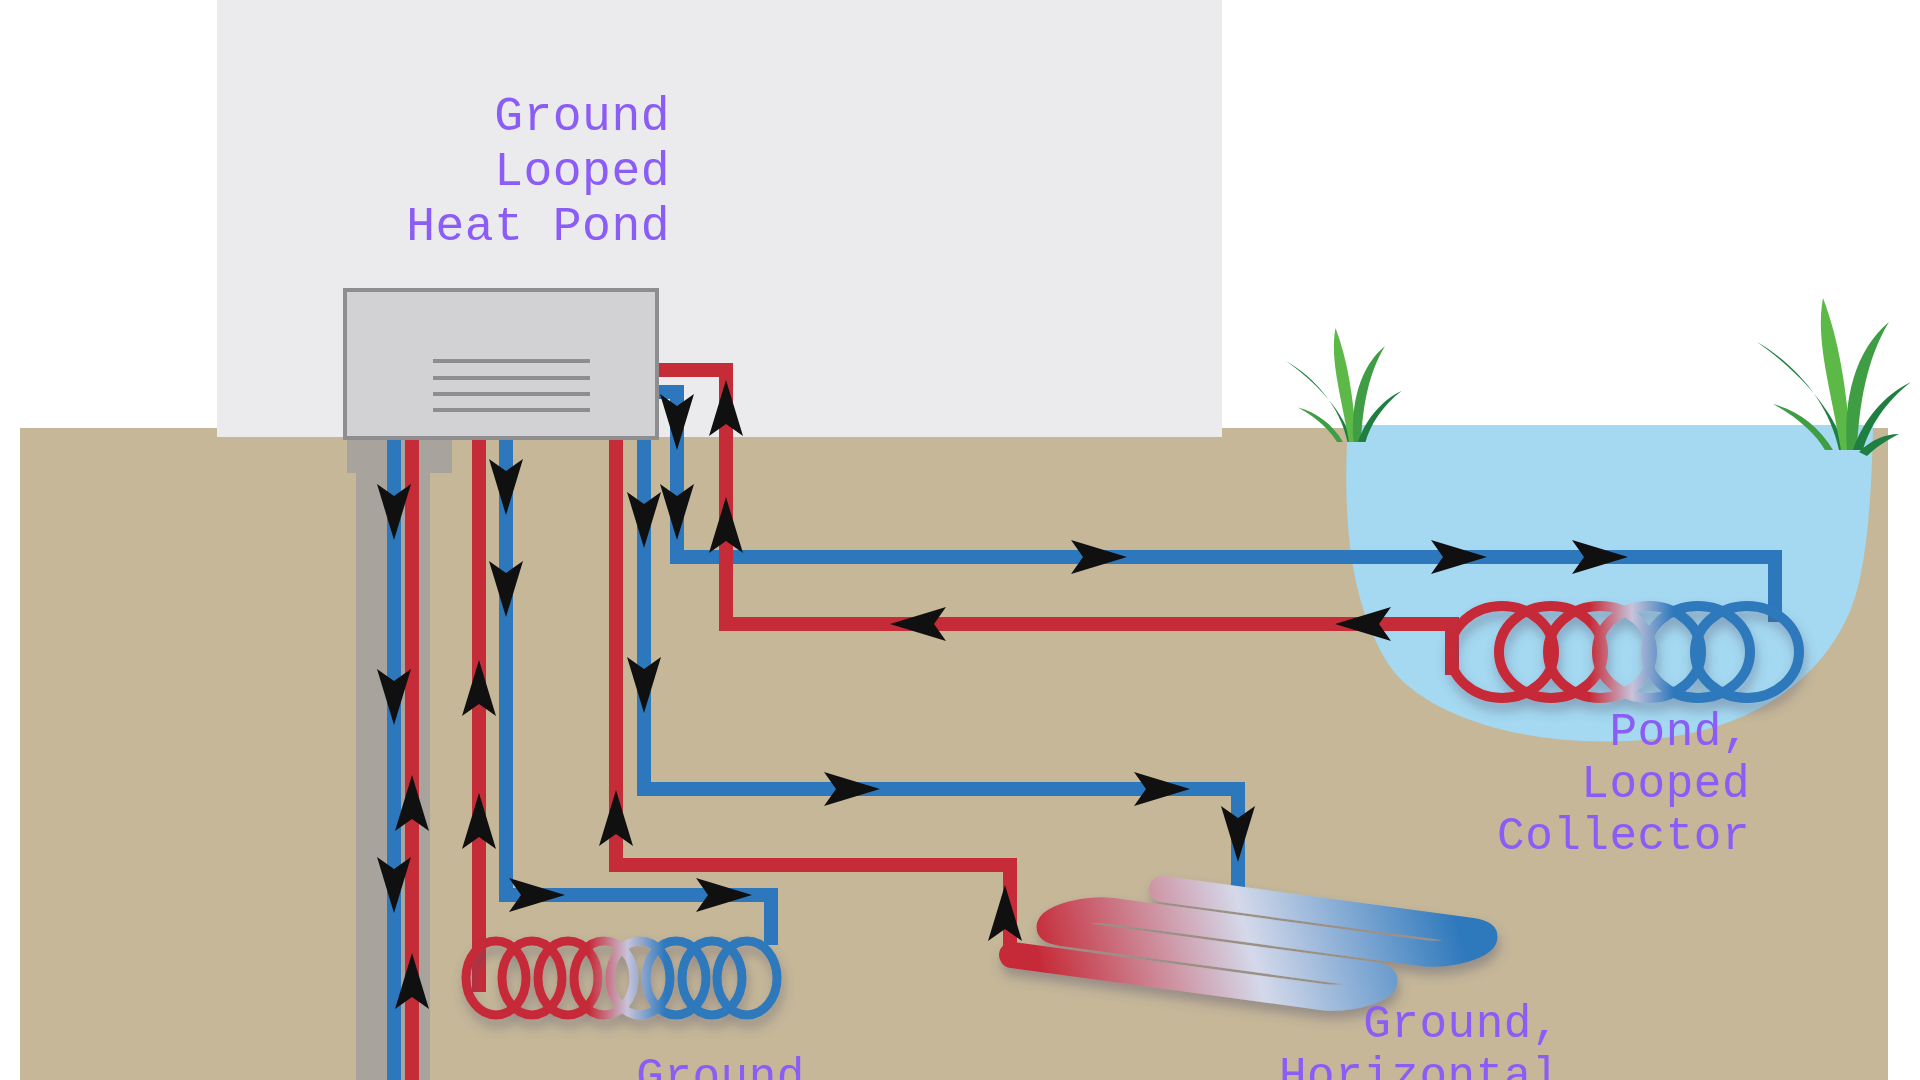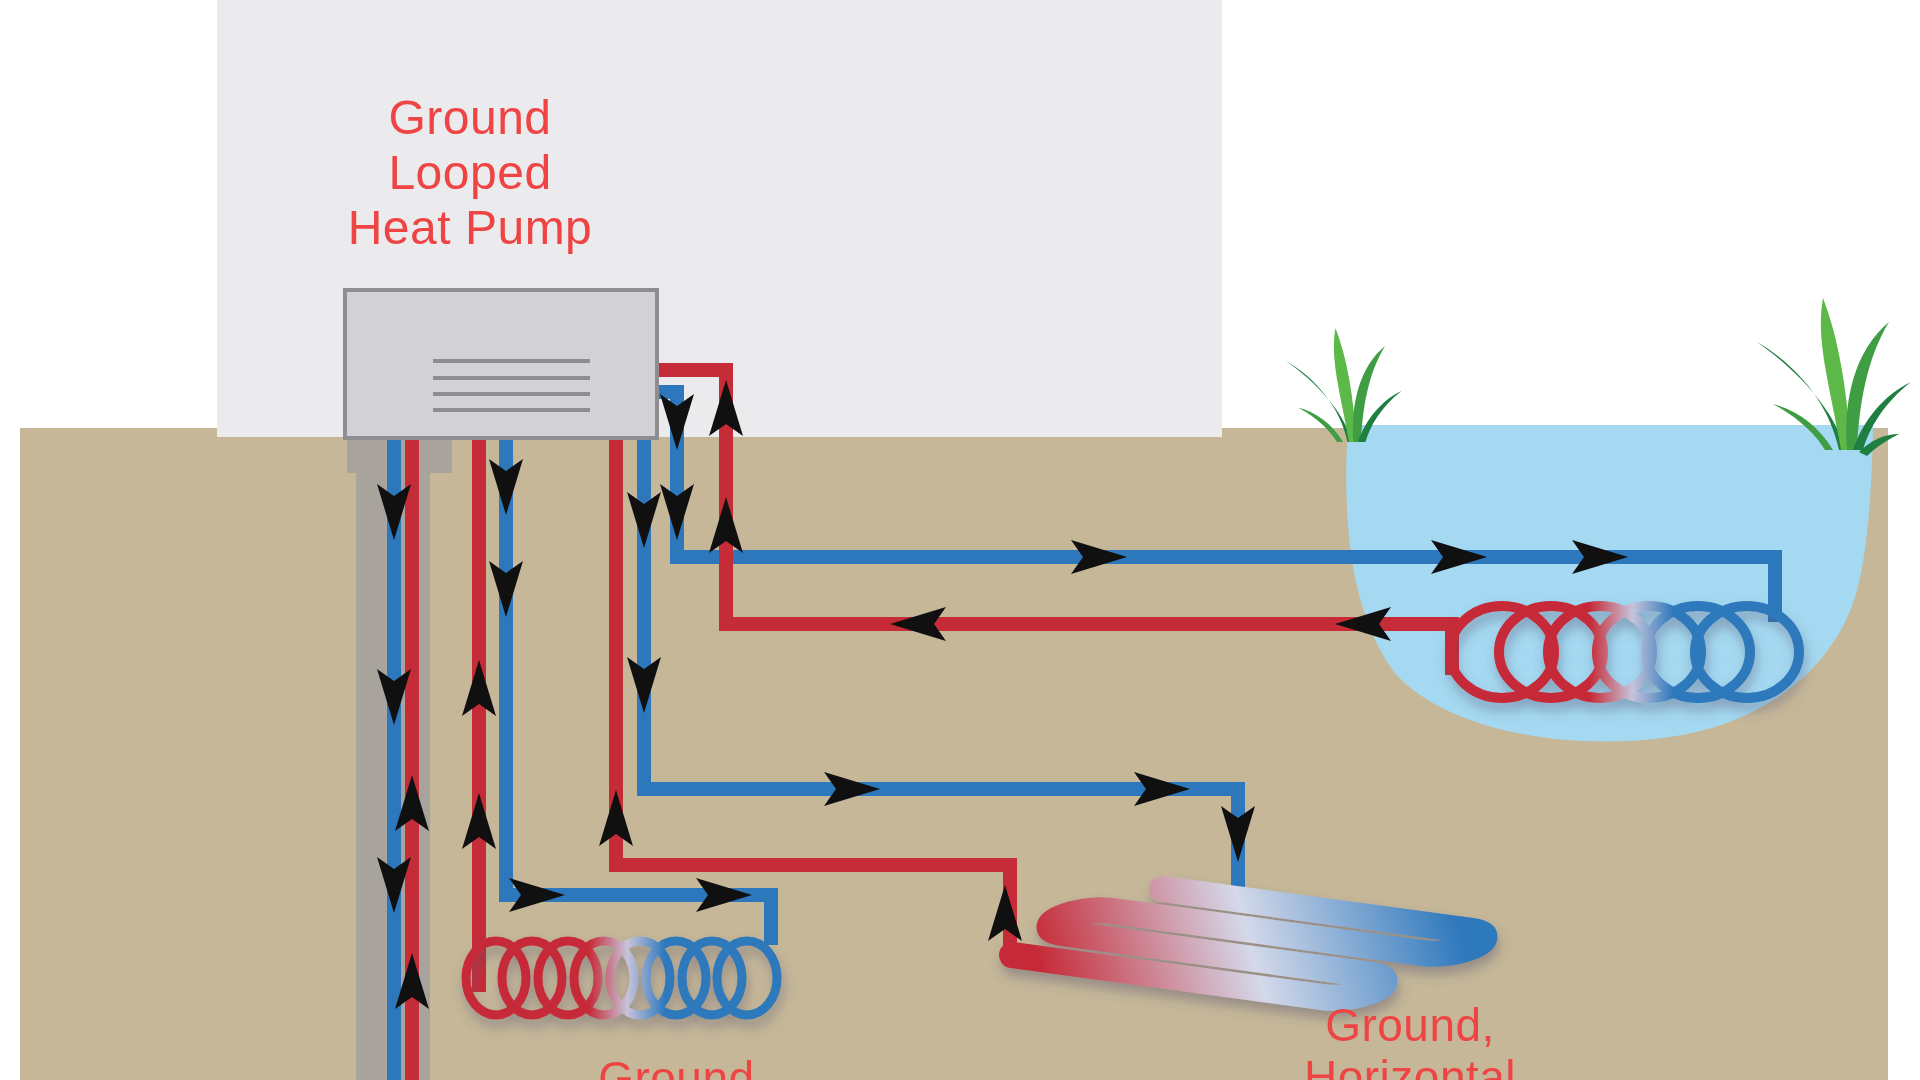--- a/index.html
+++ b/index.html
@@ -1,20 +1,20 @@
 <!DOCTYPE html>
 <html><head>
 <meta charset="utf-8">
 <style>
   html,body{margin:0;padding:0;background:#ffffff;}
   .stage{position:relative;width:1920px;height:1080px;overflow:hidden;background:#ffffff;
          font-family:"Liberation Sans", sans-serif;}
   .stage svg{position:absolute;left:0;top:0;}
-  .lbl{position:absolute;text-align:center;color:#ef4444;letter-spacing:0.5px;line-height:52px;
-       font-size:46px;font-weight:400;}
+  .lbl{position:absolute;text-align:right;color:#8b5cf6;letter-spacing:0.5px;line-height:52px;
+       font-size:46px;font-weight:400;font-family:Liberation Mono, monospace;}
   .lbl.title{font-size:48px;line-height:55px;}
 </style>
 </head>
 <body>
 
 <div class="stage">
   <svg width="1920" height="1080" viewBox="0 0 1920 1080">
     <defs>
       <filter id="soft" x="-40%" y="-40%" width="180%" height="180%">
         <feDropShadow dx="2" dy="8" stdDeviation="6" flood-color="#55506e" flood-opacity="0.4"></feDropShadow>
@@ -147,23 +147,28 @@
       <path d="M2,0 C-2,-50 10,-100 44,-128 C22,-92 14,-46 12,0 Z" fill="#3f9e44"></path>
       <path d="M8,0 C18,-30 40,-56 66,-68 C40,-48 24,-22 18,0 Z" fill="#1e7f41"></path>
       <path d="M-12,0 C-26,-24 -48,-40 -72,-46 C-46,-32 -28,-14 -20,0 Z" fill="#3f9e44"></path>
       <path d="M14,2 C26,-10 40,-16 54,-16 C38,-8 28,0 22,6 Z" fill="#1e7f41"></path>
     </g>
   </svg>
 
   <div class="lbl title" style="left:270px;top:90px;width:400px;">
     <div>Ground</div>
     <div>Looped</div>
-    <div>Heat Pump</div>
+    <div>Heat Pond</div>
   </div>
 
+  <div class="lbl" style="left:1450px;top:707px;width:300px;">
+    <div>Pond,</div>
+    <div>Looped</div>
+    <div>Collector</div>
+  </div>
 
   <div class="lbl" style="left:1260px;top:999px;width:300px;">
     <div>Ground,</div>
     <div>Horizontal</div>
   </div>
 
   <div class="lbl" style="left:533px;top:1052px;width:300px;">
     <div>Ground,</div>
   </div>
 </div>

